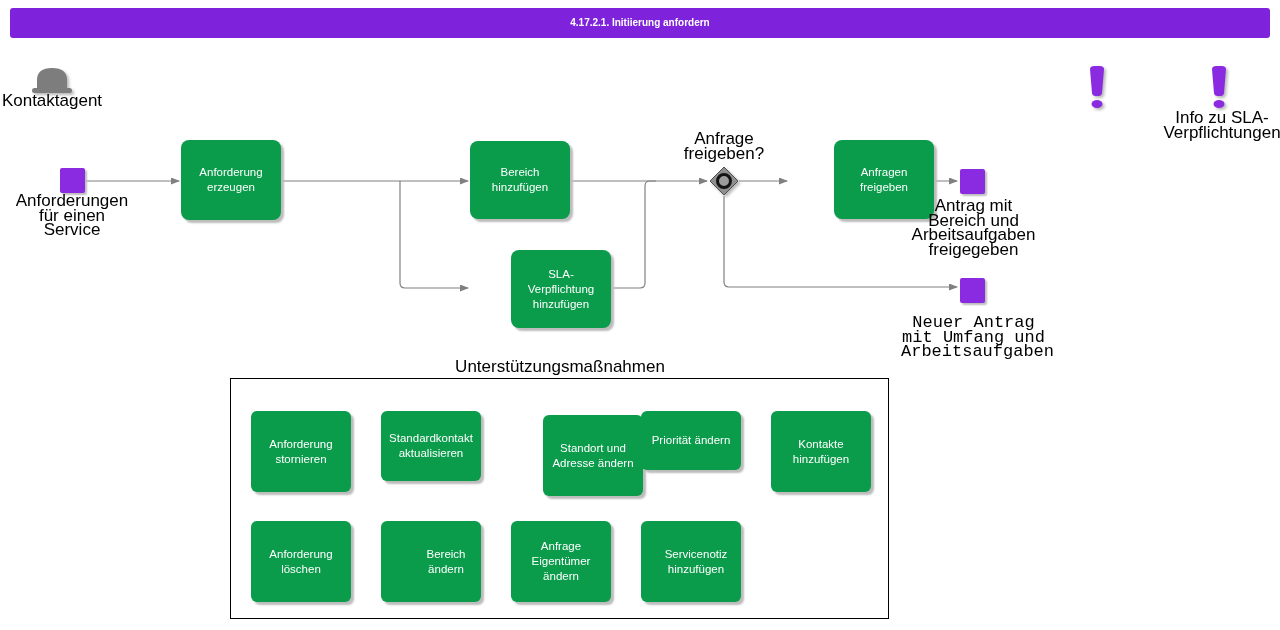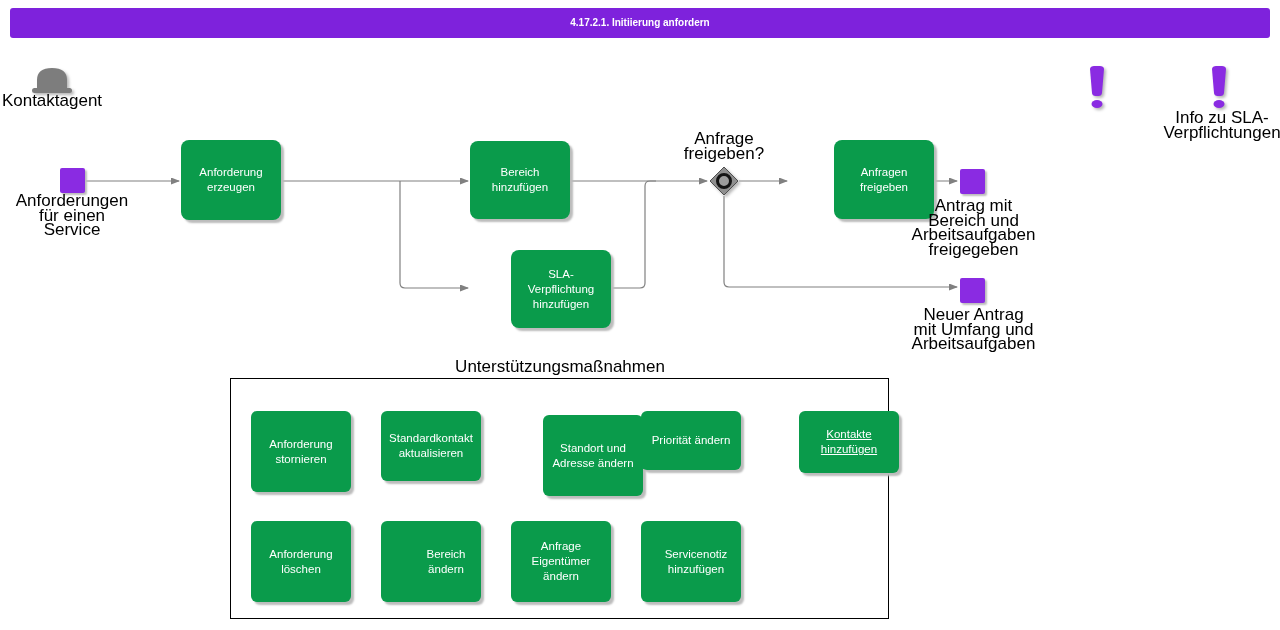--- a/index.html
+++ b/index.html
@@ -101,21 +101,21 @@
   <div class="lbl" style="left:664px;top:132px;width:120px;">Anfrage
 freigeben?</div>
 
   <div class="event-square" style="left:960px;top:169px;"></div>
   <div class="lbl" style="left:901px;top:199px;width:145px;">Antrag mit
 Bereich und
 Arbeitsaufgaben
 freigegeben</div>
 
   <div class="event-square" style="left:960px;top:278px;"></div>
-  <div class="lbl" style="left:901px;top:308px;width:145px;">Neuer Antrag
+  <div class="lbl" style="left:901px;top:316px;width:145px;font-family:Liberation Mono, monospace;">Neuer Antrag
 mit Umfang und
 Arbeitsaufgaben</div>
 
   <svg class="note-icon shadowed" style="left:1086px;top:66px;" viewBox="0 0 24 46">
     <path class="excl-bar" d="M4 3 C4 1 6 0 8 0 L14 0 C16 0 18 1 18 3 L16 27 C15.8 29 14.5 30 12.5 30 L9.5 30 C7.5 30 6.2 29 6 27 Z"></path>
     <ellipse class="excl-bar" cx="11" cy="38" rx="5.5" ry="4"></ellipse>
   </svg>
 
   <svg class="note-icon shadowed" style="left:1208px;top:66px;" viewBox="0 0 24 46">
     <path class="excl-bar" d="M4 3 C4 1 6 0 8 0 L14 0 C16 0 18 1 18 3 L16 27 C15.8 29 14.5 30 12.5 30 L9.5 30 C7.5 30 6.2 29 6 27 Z"></path>
@@ -126,21 +126,21 @@
 
   <div class="lbl" style="left:230px;top:360px;width:660px;">Unterstützungsmaßnahmen</div>
   <div class="support-box">
     <div class="task support-task" style="left:20px;top:32px;height:81px;">Anforderung
 stornieren</div>
     <div class="task support-task" style="left:150px;top:32px;height:70px;">Standardkontakt
 aktualisieren</div>
     <div class="task support-task" style="left:280px;top:36px;height:81px;margin-left:32px;">Standort und
 Adresse ändern</div>
     <div class="task support-task" style="left:410px;top:32px;height:59px;">Priorität ändern</div>
-    <div class="task support-task" style="left:568px;top:32px;height:62px;text-decoration:underline;">Kontakte
+    <div class="task support-task" style="left:540px;top:32px;height:81px;">Kontakte
 hinzufügen</div>
 
     <div class="task support-task" style="left:20px;top:142px;height:81px;">Anforderung
 löschen</div>
     <div class="task support-task" style="left:150px;top:142px;height:81px;padding-left:32px;">Bereich ändern</div>
     <div class="task support-task" style="left:280px;top:142px;height:81px;">Anfrage
 Eigentümer
 ändern</div>
     <div class="task support-task" style="left:410px;top:142px;height:81px;padding-left:12px;">Servicenotiz
 hinzufügen</div>

